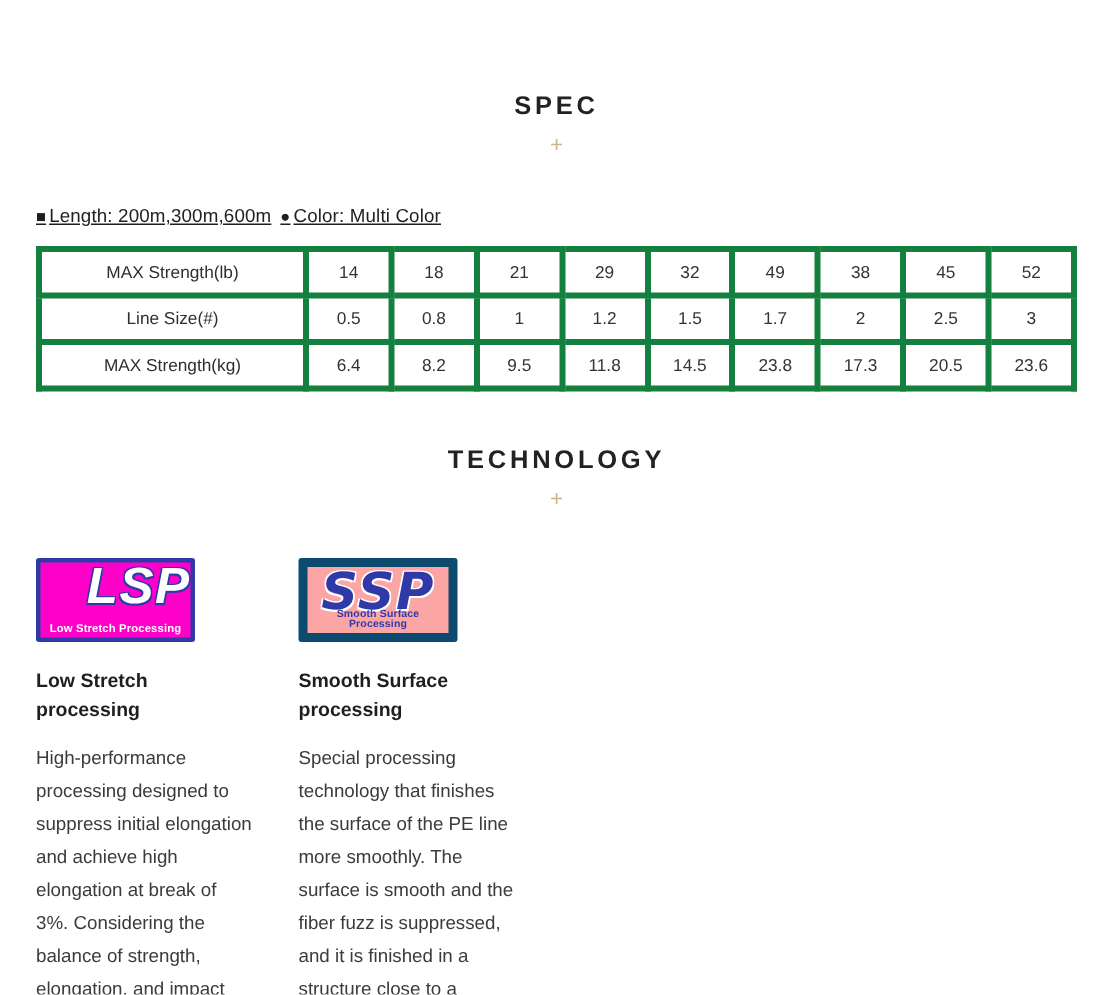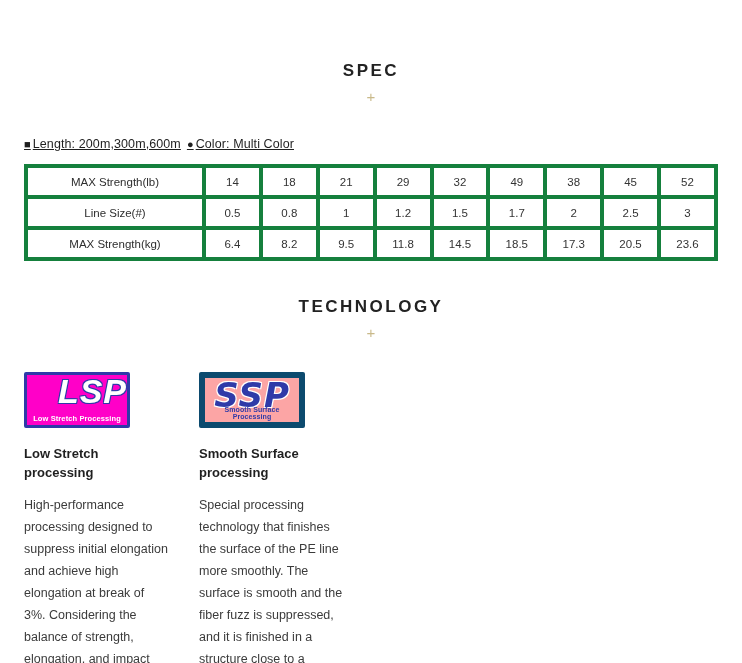--- a/index.html
+++ b/index.html
@@ -225,21 +225,21 @@
           <td>2.5</td>
           <td>3</td>
         </tr>
         <tr>
           <td class="rowhead">MAX Strength(kg)</td>
           <td>6.4</td>
           <td>8.2</td>
           <td>9.5</td>
           <td>11.8</td>
           <td>14.5</td>
-          <td>18.5</td>
+          <td>23.8</td>
           <td>17.3</td>
           <td>20.5</td>
           <td>23.6</td>
         </tr>
       </tbody>
     </table>
   </div>
 
   <div class="section-title" id="tech-title">TECHNOLOGY</div>
   <div class="divider-plus">+</div>

